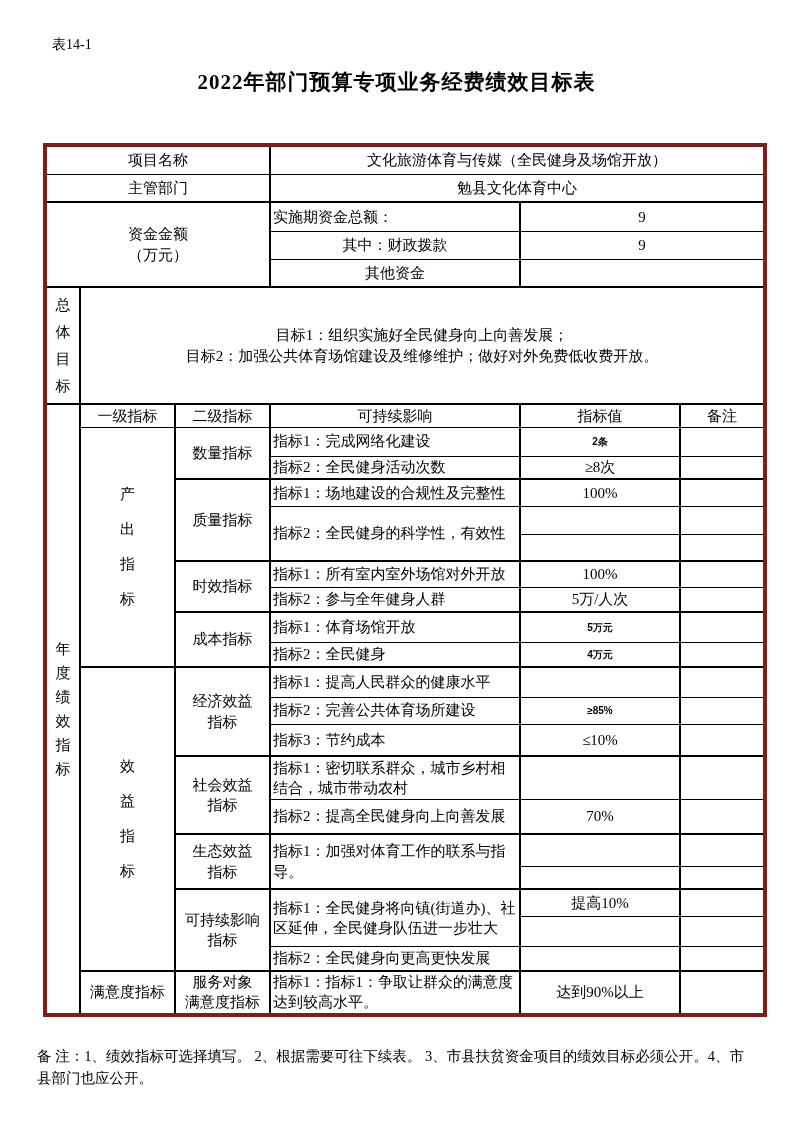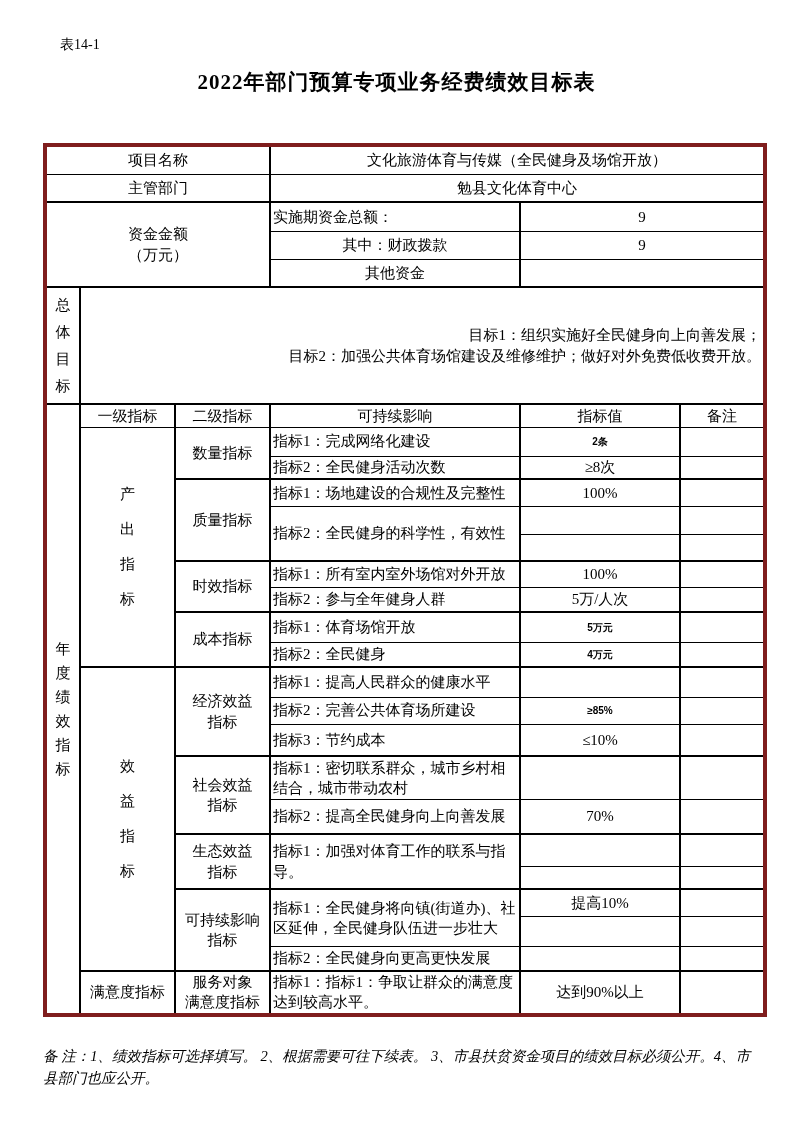--- a/index.html
+++ b/index.html
@@ -1,42 +1,42 @@
 <!DOCTYPE html>
 <html><head>
 <meta charset="utf-8">
 <style>
   html,body{margin:0;padding:0;}
   body{
     width:793px;height:1122px;position:relative;background:#ffffff;color:#000;
     font-family:"Liberation Serif","DejaVu Serif",serif;
   }
-  .sheet-tag{position:absolute;left:60px;top:36px;font-size:14px;}
+  .sheet-tag{position:absolute;left:52px;top:36px;font-size:14px;}
   .doc-title{position:absolute;left:0;top:68px;width:100%;margin:0;text-align:center;
     font-size:21px;font-weight:bold;letter-spacing:1px;}
   table.main{position:absolute;left:43px;top:143px;width:720px;
     border-collapse:collapse;table-layout:fixed;border:4px solid #7f1d1d;}
   table.main td{border:1px solid #000;border-left-width:2px;border-right-width:2px;
     padding:0 2px;font-size:15px;vertical-align:middle;overflow:hidden;line-height:1.35;}
   tr.tt td{border-top-width:2px;}
   td.c{text-align:center;}
   td.l{text-align:left;padding-left:5px;}
   td.hide-r{border-right-style:hidden;}
   td.content{text-align:left;padding-left:5px;}
   td.val{text-align:center;font-size:14px;}
   td.val.strong{font-family:"Liberation Sans","DejaVu Sans",sans-serif;font-weight:bold;font-size:10px;}
   td.pre{white-space:pre-line;}
-  td.goals{text-align:right;padding:4px 8px 4px 10px;white-space:pre-line;font-size:15px;line-height:23px;}
+  td.goals{text-align:center;padding:4px 8px 4px 10px;white-space:pre-line;font-size:15px;line-height:23px;}
   td.vcell{text-align:center;vertical-align:middle;padding:0;}
   .vtext{display:inline-block;width:1.06em;word-break:break-all;text-align:center;}
   .v-goal{line-height:27px;}
   .v-side{line-height:24px;}
   .v-l1{line-height:35px;font-family:Liberation Serif, serif;}
-  .footnote{position:absolute;left:43px;top:1045px;width:714px;
-    font-size:14.5px;line-height:22px;text-align:left;font-style:italic;}
+  .footnote{position:absolute;left:37px;top:1045px;width:714px;
+    font-size:14.5px;line-height:22px;text-align:left;}
 </style>
 </head>
 <body>
 
 <div class="sheet-tag">表14-1</div>
 <h1 class="doc-title">2022年部门预算专项业务经费绩效目标表</h1>
 
 <table class="main">
   <colgroup>
     <col style="width:35px">

